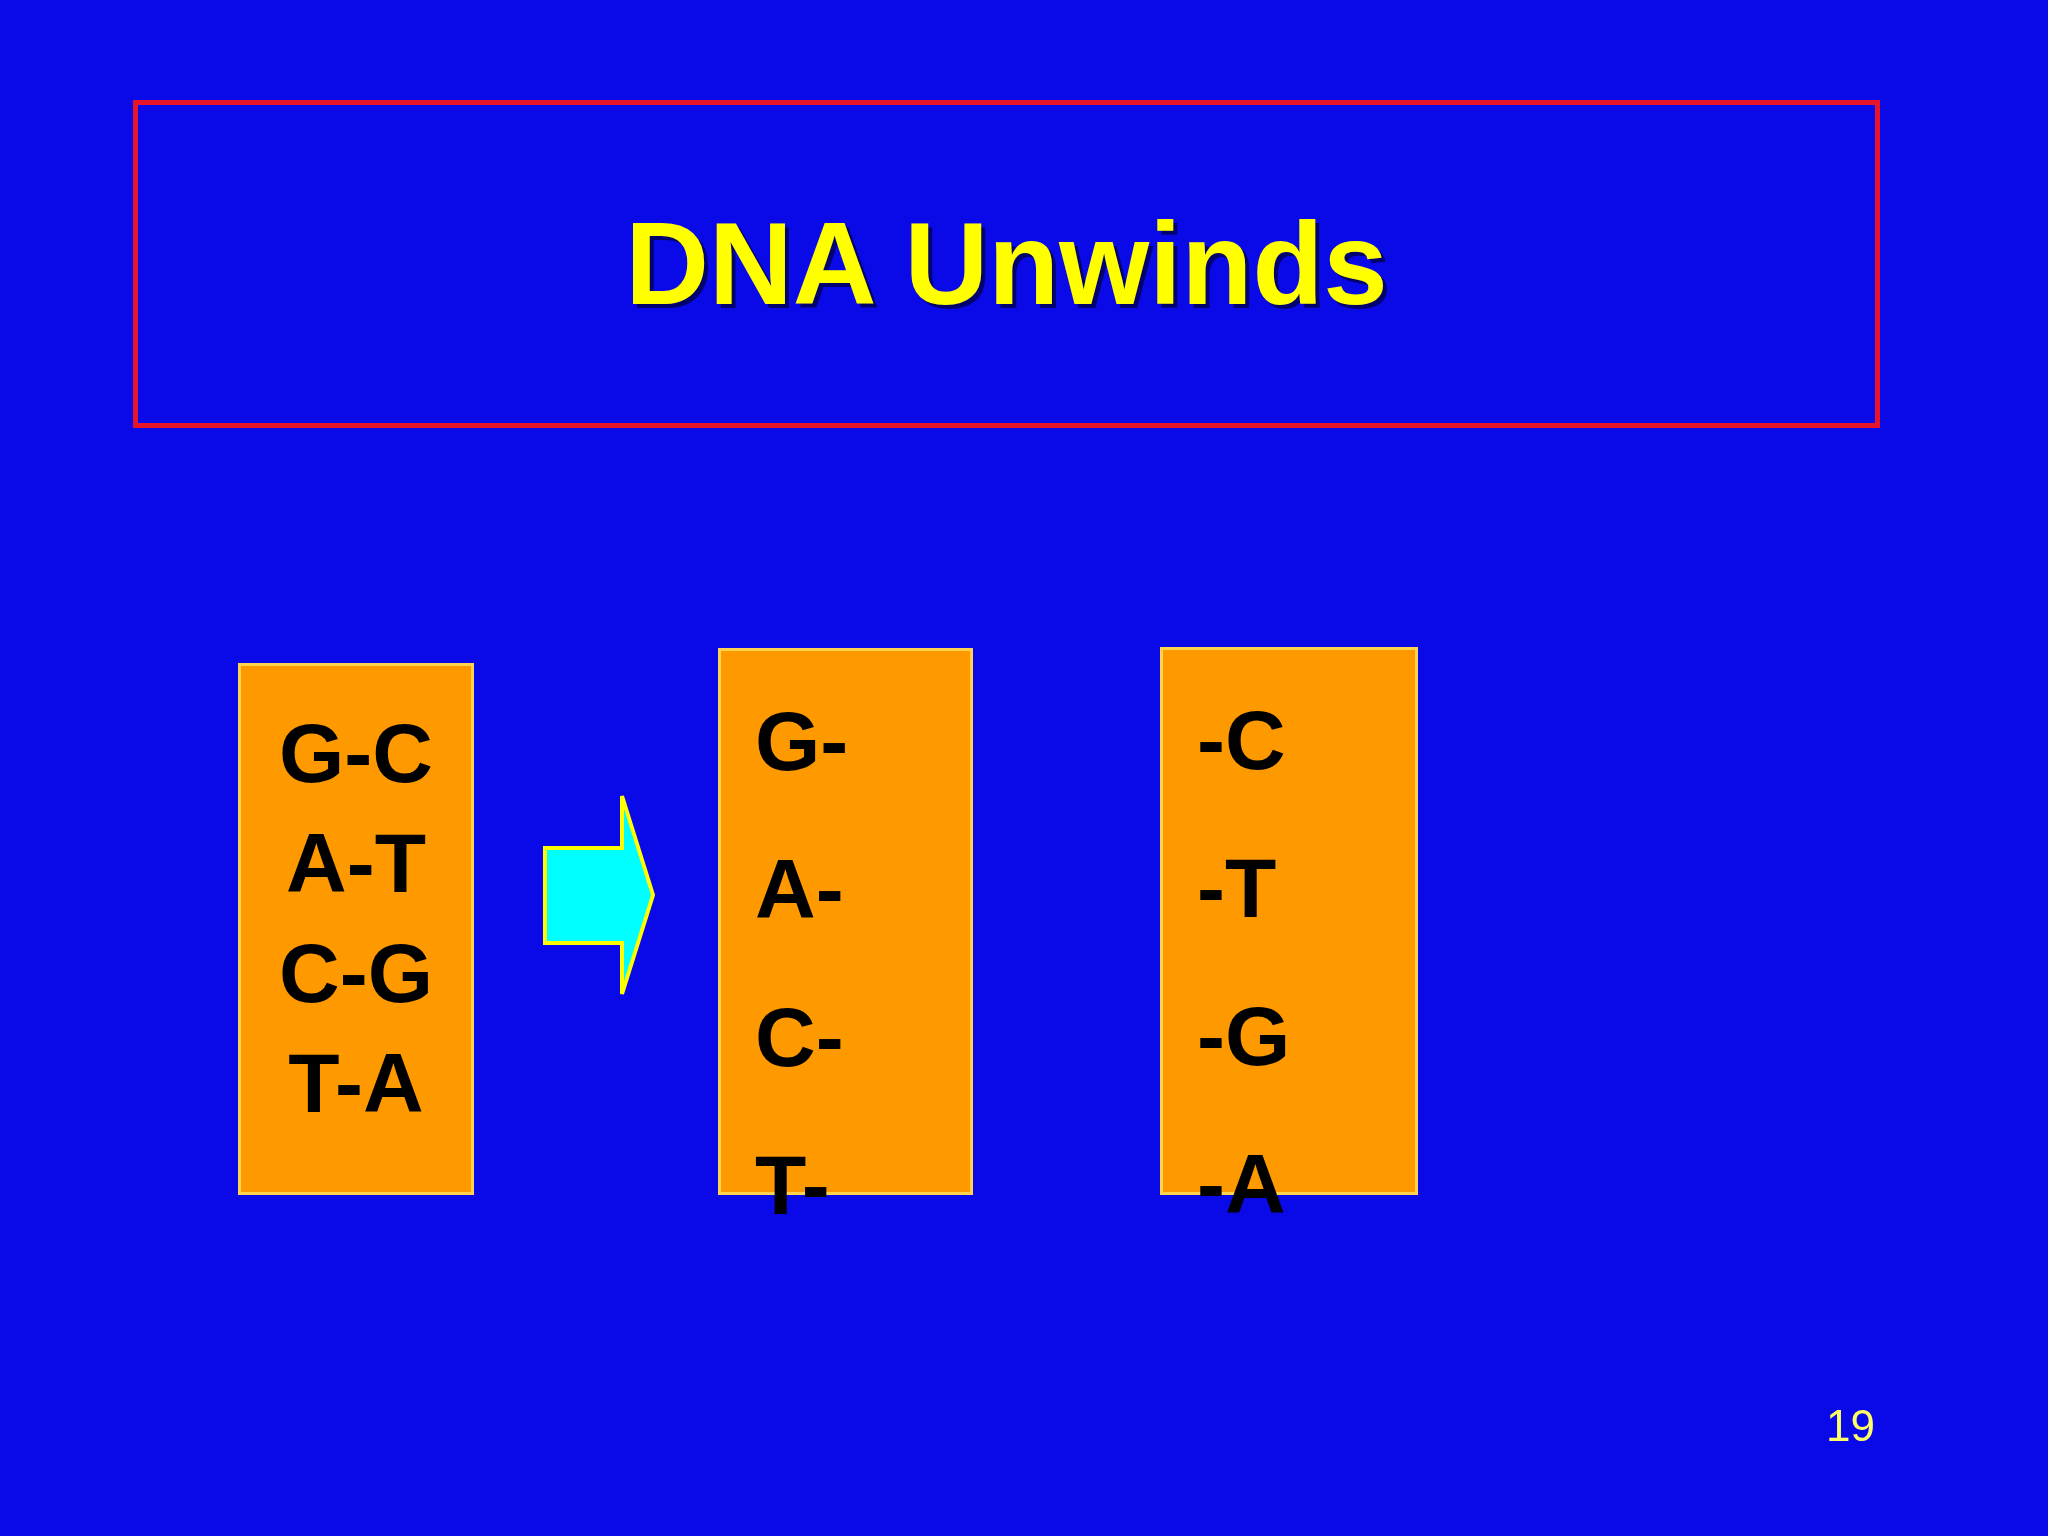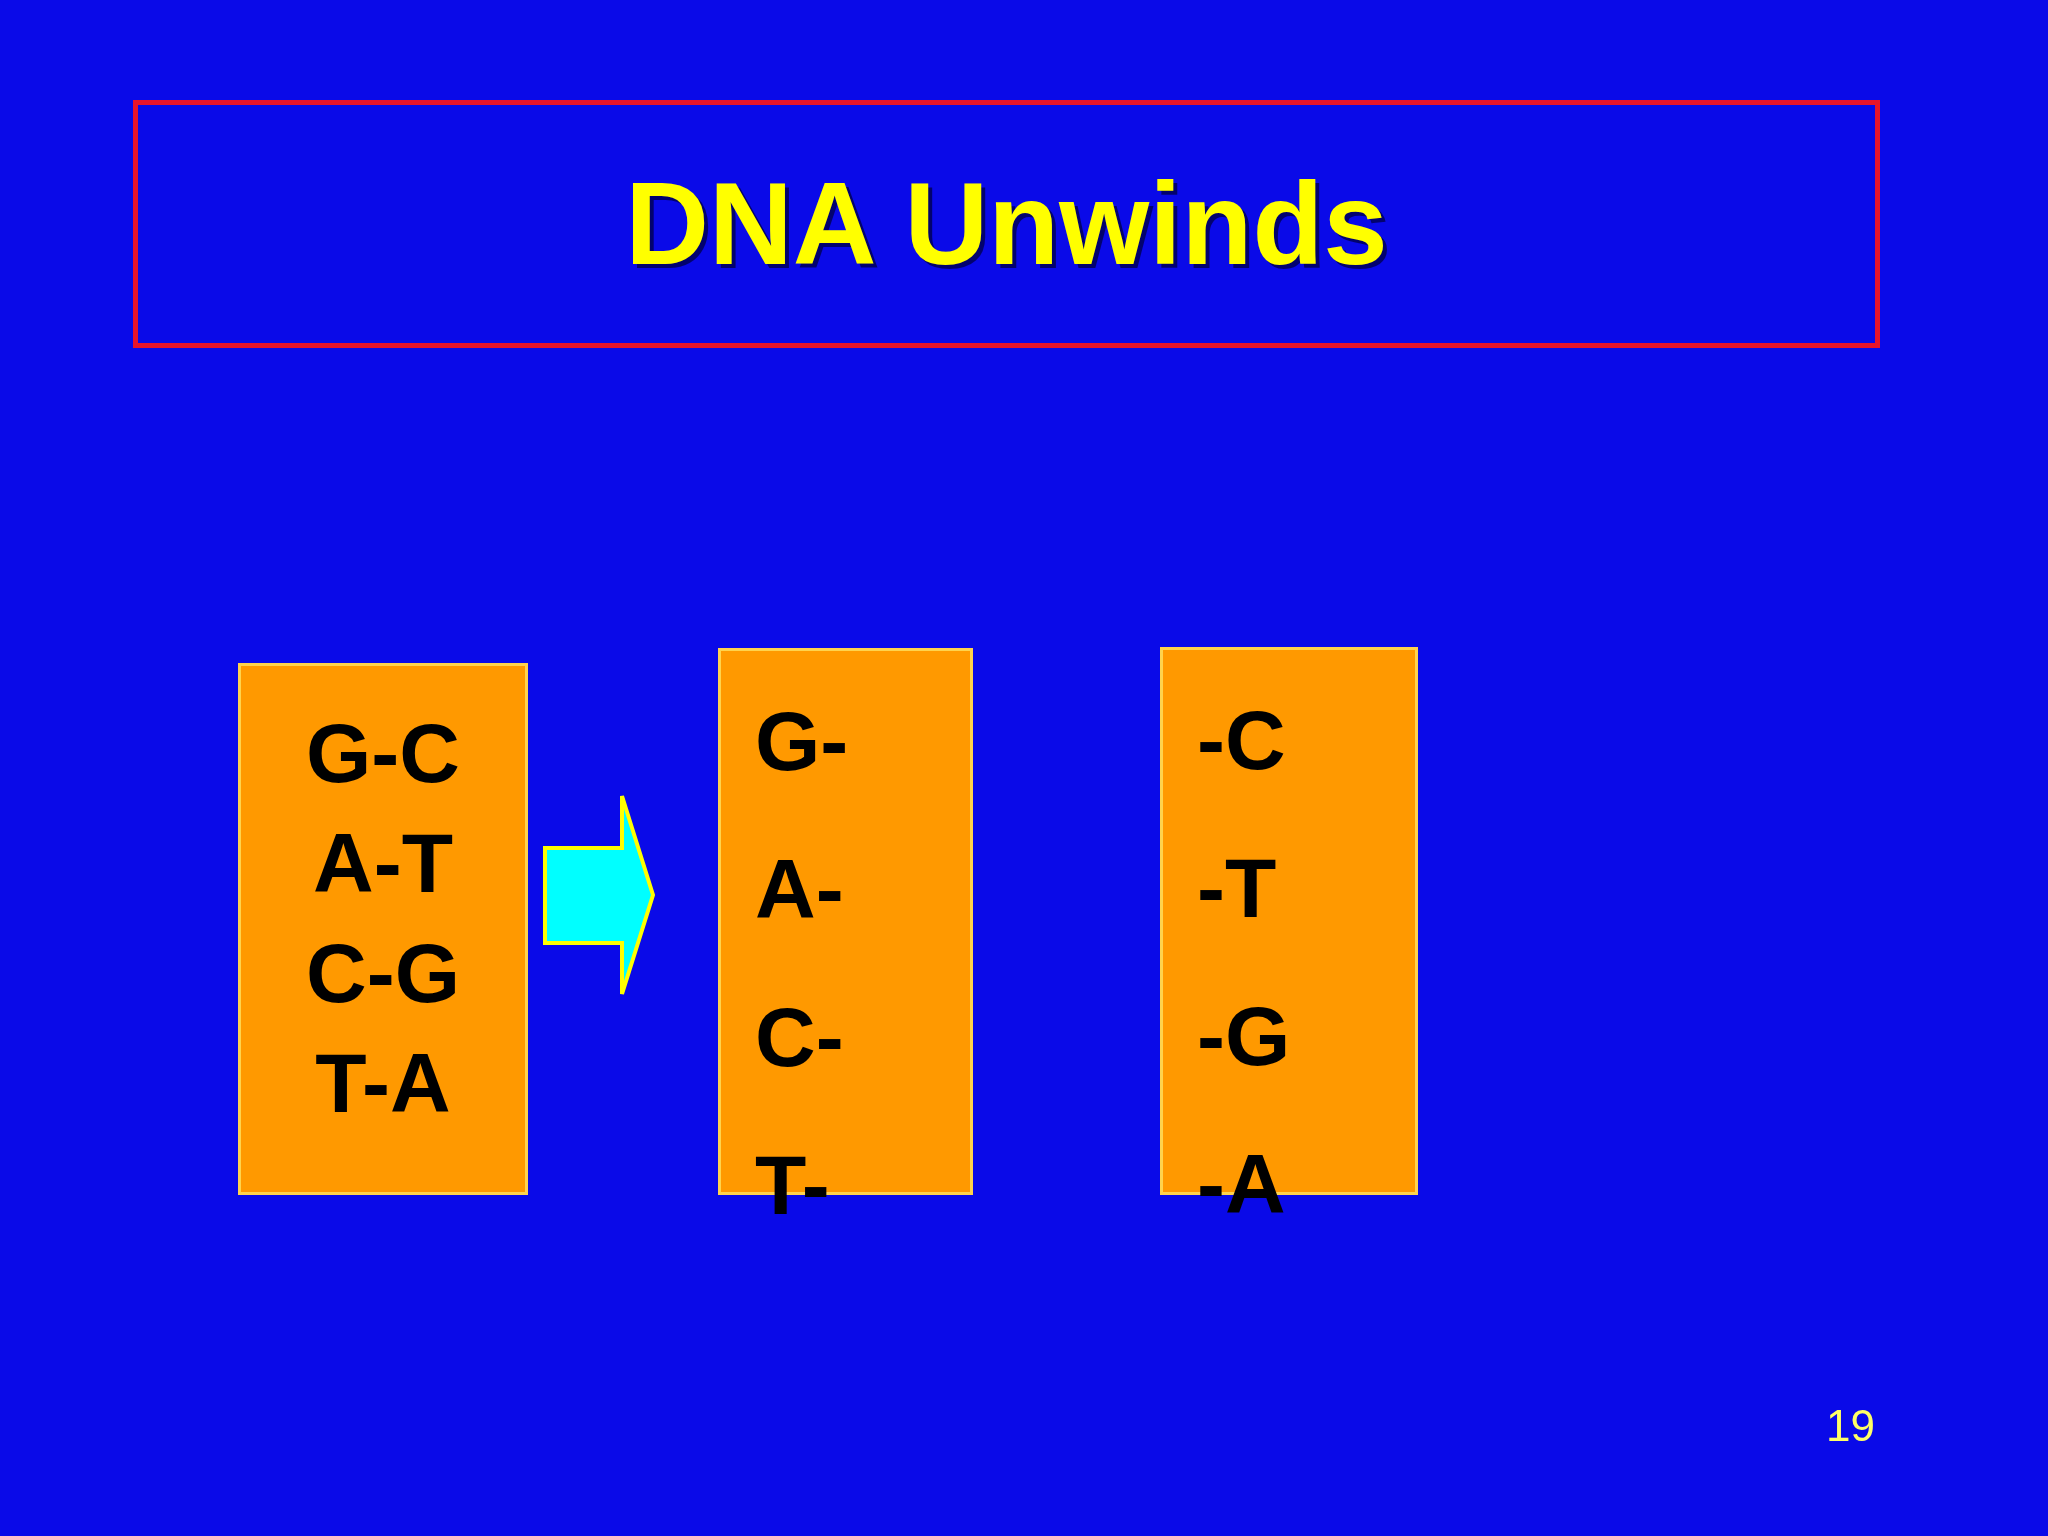--- a/index.html
+++ b/index.html
@@ -15,21 +15,21 @@
     overflow: hidden;
     font-family: "Liberation Sans", sans-serif;
   }
 
   
   #title-box {
     position: absolute;
     left: 133px;
     top: 100px;
     width: 1747px;
-    height: 248px;
+    height: 328px;
     border: 5px solid #e8142a;
     box-sizing: border-box;
     display: flex;
     align-items: center;
     justify-content: center;
   }
   #title-text {
     font-size: 116px;
     font-weight: bold;
     color: #ffff00;
@@ -53,21 +53,21 @@
     line-height: 1;
   }
   .seq-line {
     text-align: center;
     white-space: nowrap;
   }
 
   #box-1 {
     left: 238px;
     top: 663px;
-    width: 290px;
+    width: 236px;
     height: 532px;
     justify-content: center;
     align-items: center;
     padding-bottom: 23px;
   }
   #box-1 .seq-line { margin: 13px 0; }
 
   #box-2 {
     left: 718px;
     top: 648px;

